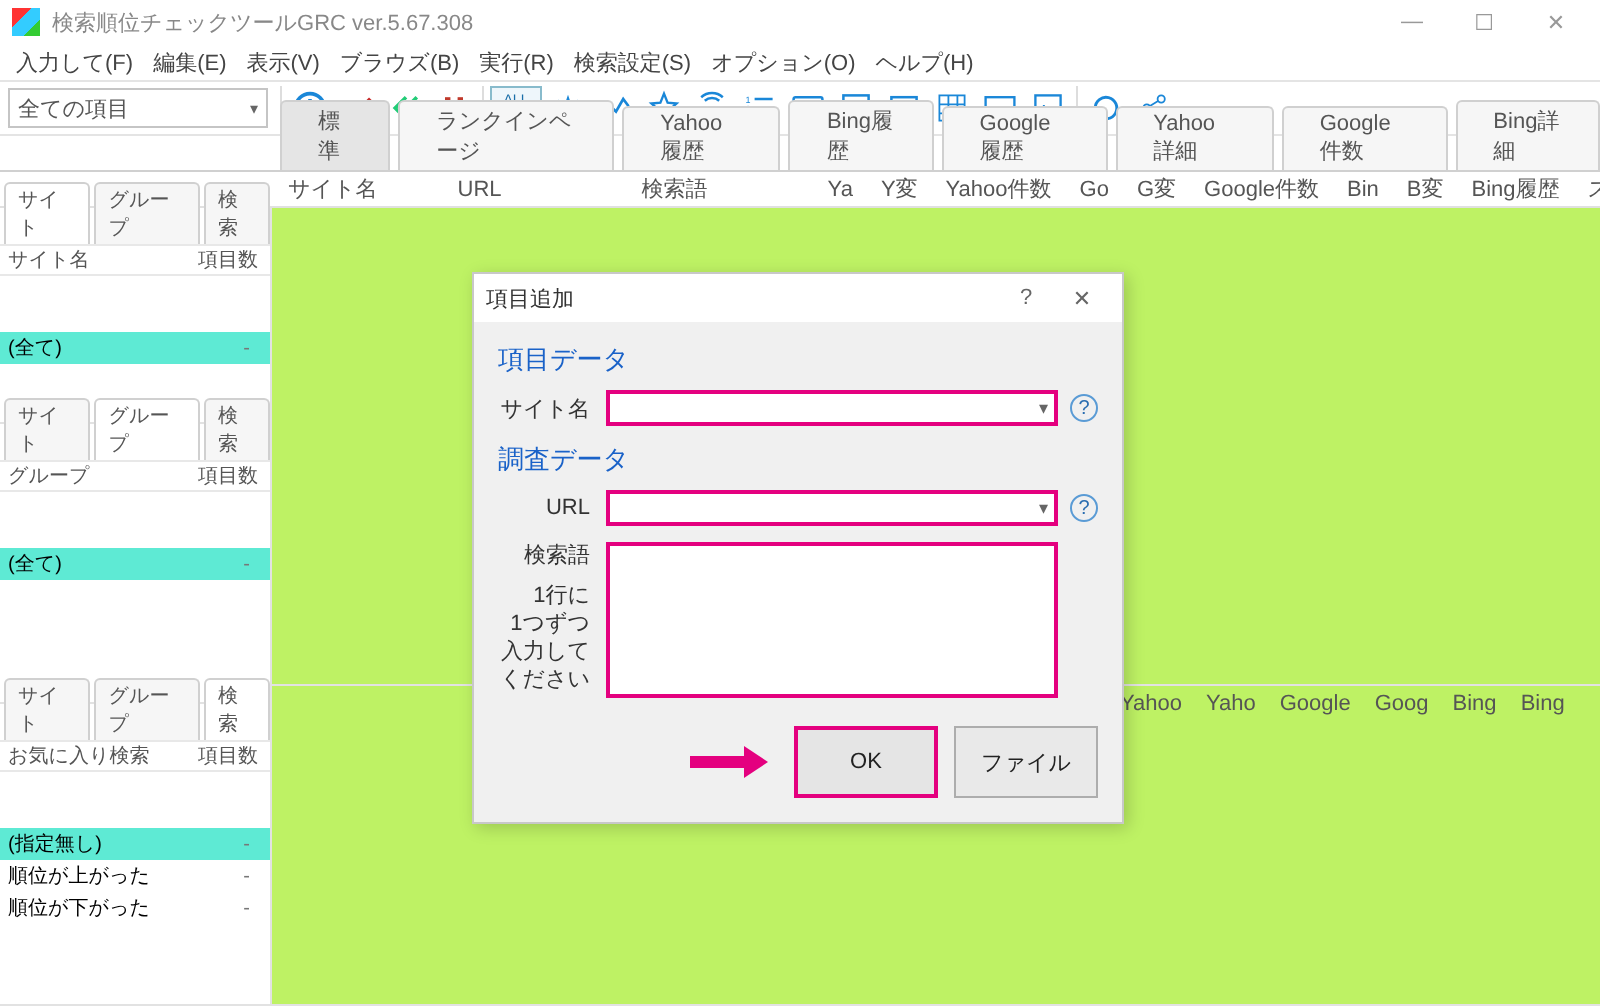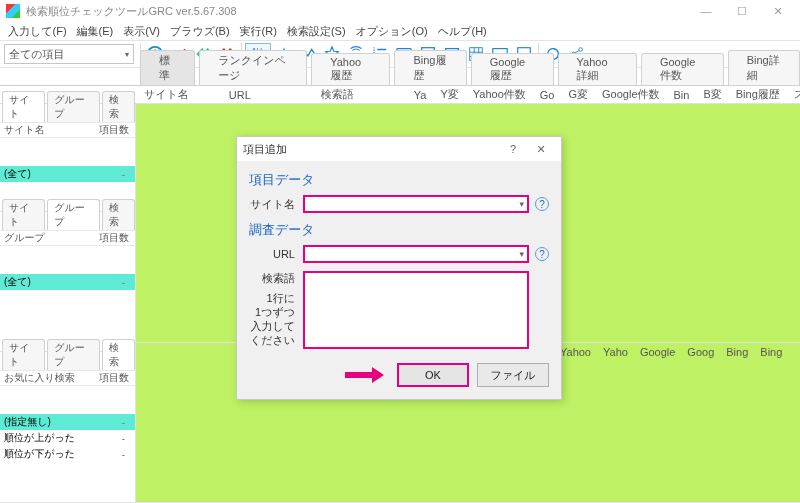--- a/index.html
+++ b/index.html
@@ -221,21 +221,21 @@
   }
   .arrow-callout .shaft{
     position:absolute;left:0;top:4px;width:28px;height:6px;background:#e4007f;
   }
   .arrow-callout .head{
     position:absolute;left:27px;top:-1px;width:0;height:0;
     border-top:8px solid transparent;border-bottom:8px solid transparent;
     border-left:12px solid #e4007f;
   }
   .btn{
-    min-width:72px;height:24px;border:1px solid #adadad;background:#e9e9e9;
+    min-width:72px;height:36px;border:1px solid #adadad;background:#e9e9e9;
     display:flex;align-items:center;justify-content:center;color:#222;
   }
   .btn.primary{ border:2px solid #e4007f; background:#e5e5e5; }
 </style>
 </head>
 <body>
 
 <div class="titlebar">
   <span class="app-icon"></span>
   <span class="titlebar-title">検索順位チェックツールGRC  ver.5.67.308</span>

